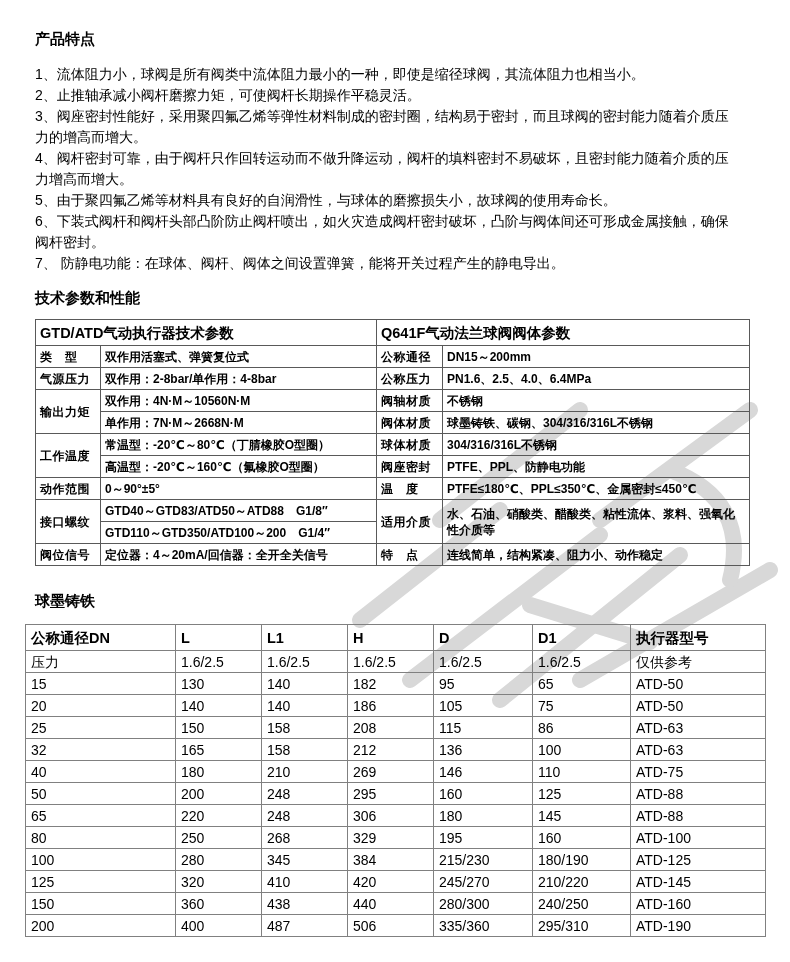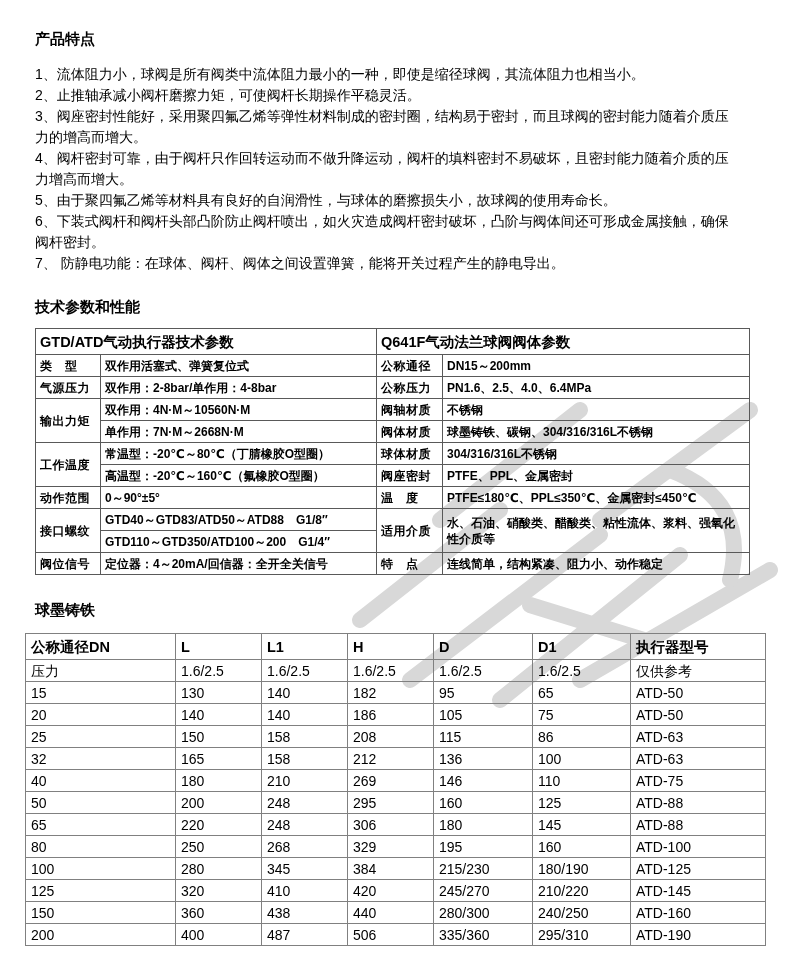--- a/index.html
+++ b/index.html
@@ -4,21 +4,21 @@
 <style>
   html,body{margin:0;padding:0;}
   body{
     width:790px;height:962px;overflow:hidden;background:#ffffff;color:#000;
     font-family:"Liberation Sans","DejaVu Sans",sans-serif;position:relative;
   }
   .page{position:relative;padding:30px 44px 0 35px;}
   .sec-title{font-size:15px;font-weight:bold;margin:0;line-height:18px;}
   .features{margin:16px 8px 0 0;}
   .features p{margin:0;font-size:14px;line-height:21px;}
-  .gap-tech{margin-top:24px;}
+  .gap-tech{margin-top:15px;}
   .gap-dims{margin-top:26px;}
   table{border-collapse:collapse;table-layout:fixed;position:relative;z-index:1;background:transparent;}
   
   .tech{width:714px;margin-top:12px;}
   .tech td{
     border:1px solid #595959;font-size:12px;padding:0 4px;height:21px;
     vertical-align:middle;line-height:16px;overflow:hidden;font-weight:bold;
   }
   .tech td.th{font-weight:bold;font-size:14.5px;height:25px;}
   .tech td.lbl{letter-spacing:0.5px;}
@@ -103,21 +103,21 @@
         </tr>
         <tr>
           <td rowspan="2" class="lbl">工作温度</td>
           <td rowspan="1">常温型：-20℃～80℃（丁腈橡胶O型圈）</td>
           <td rowspan="1" class="lbl">球体材质</td>
           <td rowspan="1">304/316/316L不锈钢</td>
         </tr>
         <tr>
           <td rowspan="1">高温型：-20℃～160℃（氟橡胶O型圈）</td>
           <td rowspan="1" class="lbl">阀座密封</td>
-          <td rowspan="1">PTFE、PPL、金属密封</td>
+          <td rowspan="1">PTFE、PPL、防静电功能</td>
         </tr>
         <tr>
           <td rowspan="1" class="lbl">动作范围</td>
           <td rowspan="1">0～90°±5°</td>
           <td rowspan="1" class="lbl">温　度</td>
           <td rowspan="1">PTFE≤180℃、PPL≤350℃、金属密封≤450℃</td>
         </tr>
         <tr>
           <td rowspan="2" class="lbl">接口螺纹</td>
           <td rowspan="1">GTD40～GTD83/ATD50～ATD88　G1/8″</td>

